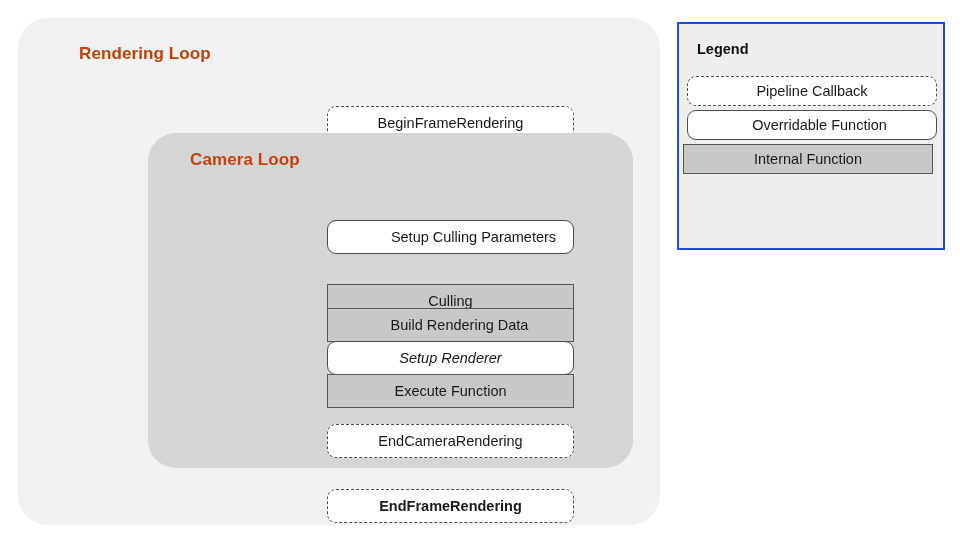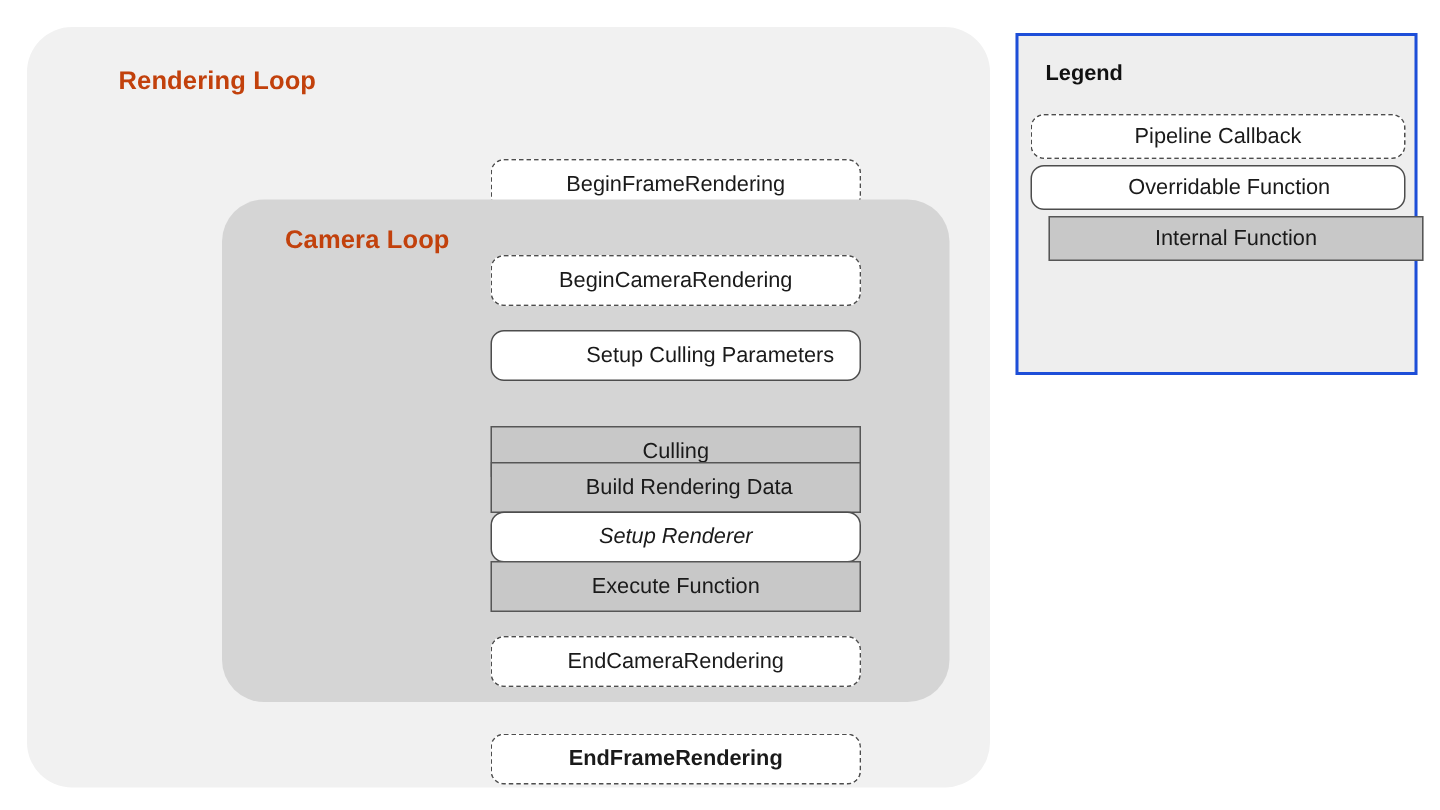--- a/index.html
+++ b/index.html
@@ -116,36 +116,35 @@
     font-size: 14.5px;
     font-weight: bold;
     color: #111111;
   }
   .legend .proc {
     width: 250px;
     height: 30px;
   }
   .l-callback    { left: 8px;  top: 52px; }
   .l-overridable { left: 8px;  top: 86px; padding-left: 15px; }
-  .l-internal    { left: 20px;  top: 120px; text-align: center; }
+  .l-internal    { left: 4px;  top: 120px; text-align: center; }
 </style>
 </head>
 <body>
 
 <div class="rendering-loop">
 
   <div class="container-title">Rendering Loop</div>
 
   <div class="proc callback p-begin-frame">BeginFrameRendering</div>
 
   <div class="camera-loop">
 
     <div class="container-title">Camera Loop</div>
 
-    <div class="proc callback p-begin-camera">BeginCameraRendering</div>
 
     <div class="proc overridable p-setup-culling">Setup Culling Parameters</div>
 
     <div class="proc internal p-culling">Culling</div>
 
     <div class="proc internal p-build-data">Build Rendering Data</div>
 
     <div class="proc overridable p-setup-rend">Setup Renderer</div>
 
     <div class="proc internal p-exec-rend">Execute Function</div>

